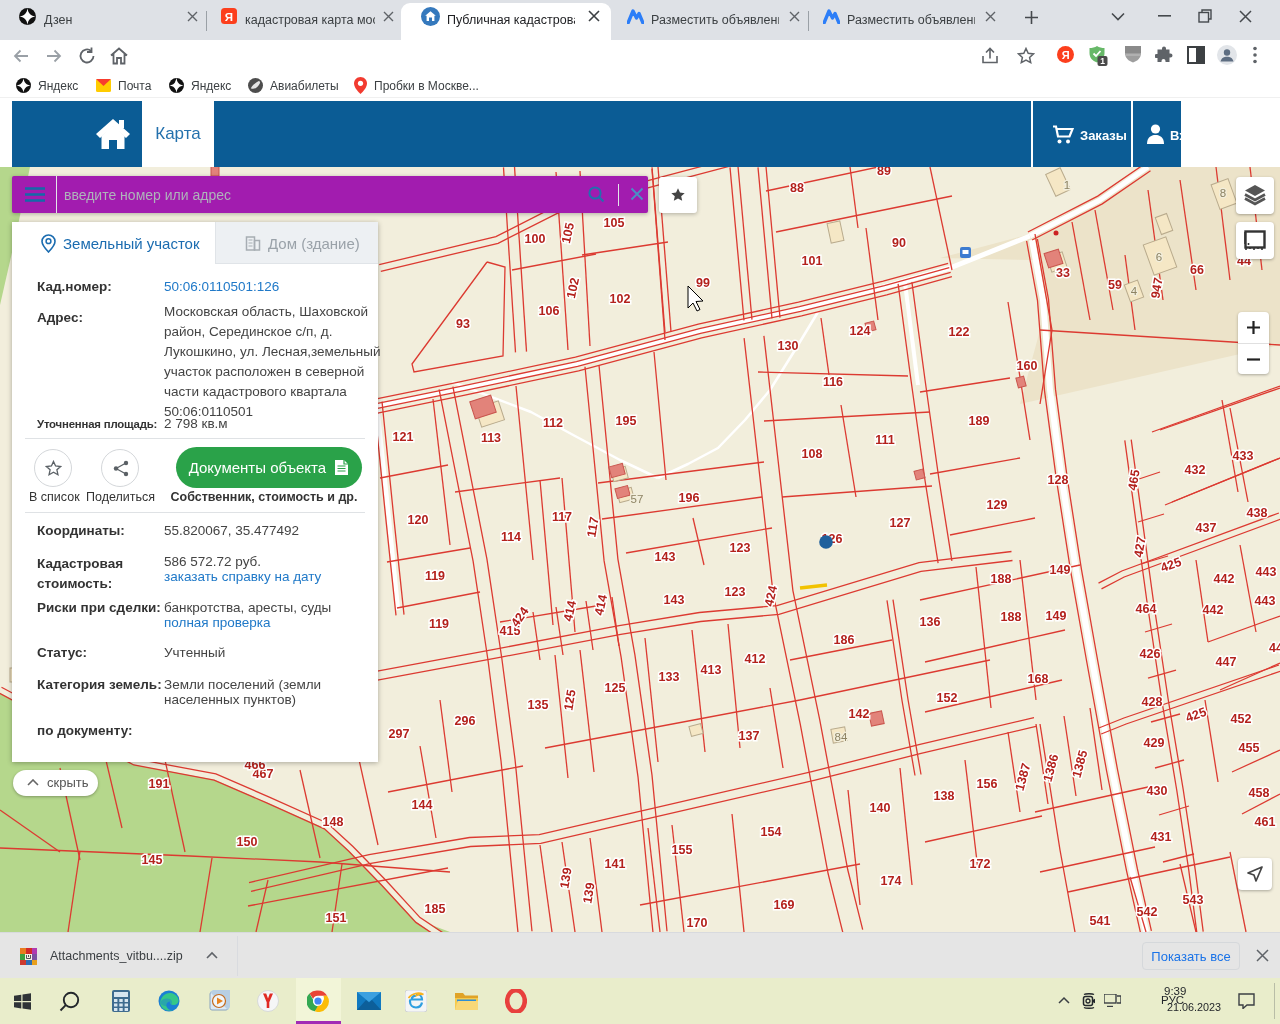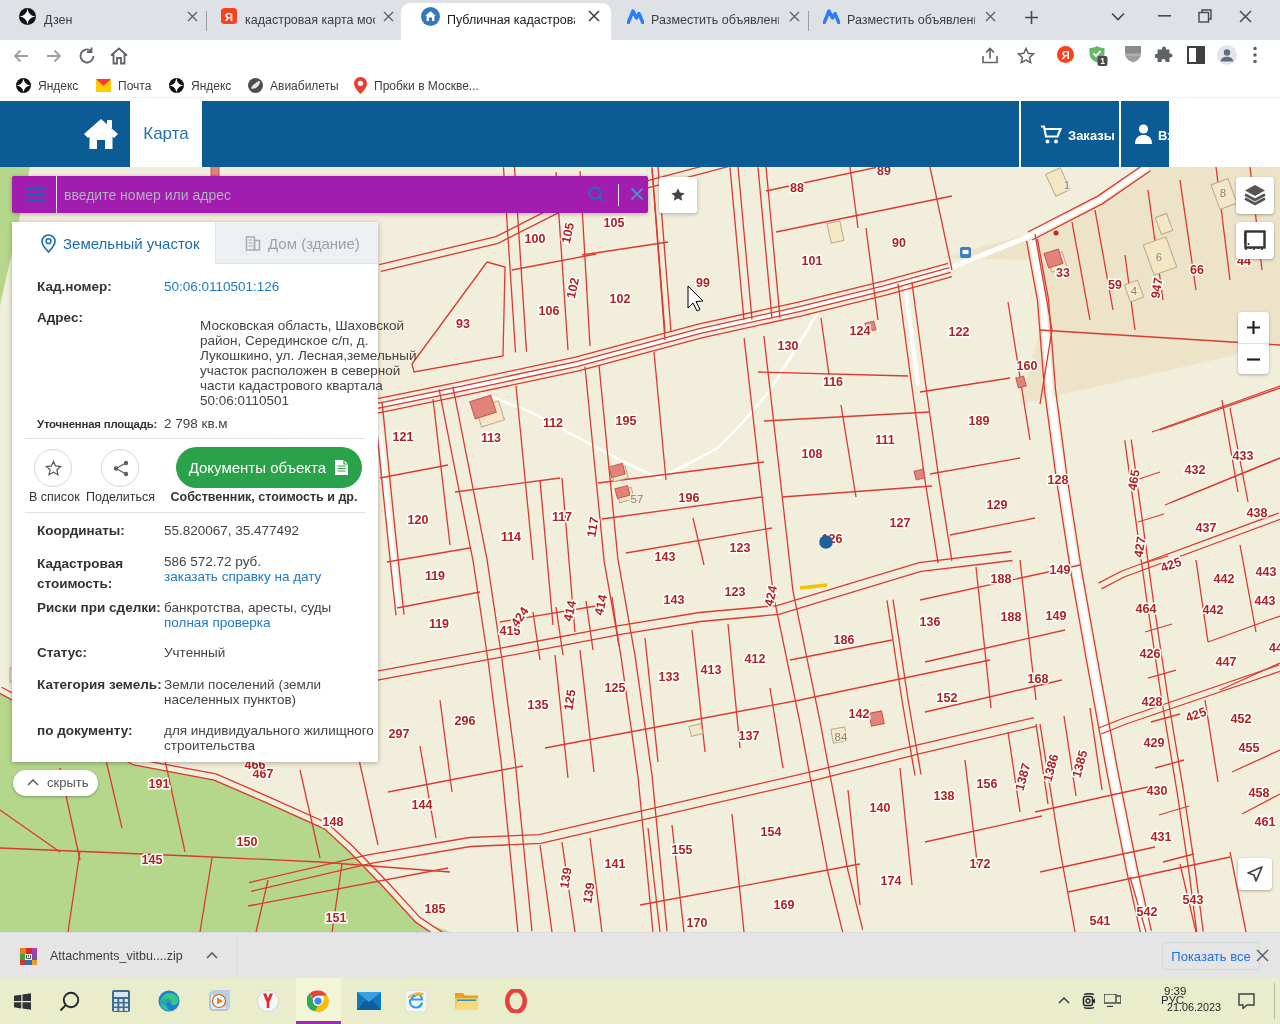--- a/index.html
+++ b/index.html
@@ -16,21 +16,21 @@
 
 #toolbar { left:0; top:40px; width:1280px; height:33px; background:#fff; }
 #omnibox { position:absolute; left:140px; top:0px; width:828px; height:26px; background:#eff1f4; border-radius:13px; }
 #urltext { position:absolute; left:33px; top:5px; font-size:14px; color:#202124; white-space:nowrap; }
 
 
 #bookmarks { left:0; top:73px; width:1280px; height:25px; background:#fff; border-bottom:1px solid #f0f0f0;}
 .bm { position:absolute; top:5px; font-size:12px; color:#3c4043; }
 
 
-#siteheader { left:0; top:101px; width:1169px; height:66px; background:#0b5c95; }
+#siteheader { left:12px; top:101px; width:1169px; height:66px; background:#0b5c95; }
 #karta { position:absolute; left:130px; top:0; width:72px; height:66px; background:#fff; color:#2471ad; font-size:17px; text-align:center; line-height:66px; }
 .hdrsep { position:absolute; top:0; width:2px; height:66px; background:#fff; }
 .hdrbtn { position:absolute; top:0; height:66px; color:#fff; font-size:13px; font-weight:bold; }
 
 
 #map { left:0; top:167px; width:1280px; height:765px; background:#f2eedc; overflow:hidden; }
 
 
 #searchbar { position:absolute; left:12px; top:9px; width:636px; height:37px; background:#fff; border-radius:2px; box-shadow:0 1px 4px rgba(0,0,0,.25); }
 #starbtn { position:absolute; left:659px; top:10px; width:38px; height:36px; background:#fff; border-radius:2px; box-shadow:0 1px 4px rgba(0,0,0,.25); }
@@ -611,21 +611,21 @@
   <div id="tabland" style="position:absolute;left:0;top:0;width:203px;height:42px;background:#fff;">
     <svg class="abs" style="left:29px;top:12px" width="15" height="19" viewBox="0 0 15 19">
           <path d="M7.5 1 C11 1 14 3.9 14 7.4 C14 11 7.5 18 7.5 18 C7.5 18 1 11 1 7.4 C1 3.9 4 1 7.5 1 Z" fill="none" stroke="#1b6cb0" stroke-width="1.6"></path>
           <circle cx="7.5" cy="7.2" r="2.4" fill="none" stroke="#1b6cb0" stroke-width="1.5"></circle>
         </svg>
     <div class="abs" style="left:51px;top:13px;color:#1b6cb0;font-size:15px;">Земельный участок</div>
   </div>
   <div class="prow plabel" style="top:57px">Кад.номер:</div>
   <div class="pval" style="top:57px;color:#2079c8">50:06:0110501:126</div>
   <div class="prow plabel" style="top:88px">Адрес:</div>
-  <div class="pval" style="top:96px;line-height:15px;white-space:nowrap;margin-left:36px;">Московская область, Шаховской<br>район, Серединское с/п, д.<br>Лукошкино, ул. Лесная,земельный<br>участок расположен в северной<br>части кадастрового квартала<br>50:06:0110501</div>
+  <div class="pval" style="top:80px;line-height:20px;white-space:nowrap;">Московская область, Шаховской<br>район, Серединское с/п, д.<br>Лукошкино, ул. Лесная,земельный<br>участок расположен в северной<br>части кадастрового квартала<br>50:06:0110501</div>
   <div class="prow plabel" style="top:196px;font-size:11.4px;letter-spacing:-0.2px;">Уточненная площадь:</div>
   <div class="pval" style="top:194px">2 798 кв.м</div>
   <div class="phr" style="top:216px"></div>
 
   <div class="abs" style="left:22px;top:227px;width:38px;height:38px;border:1px solid #d4d7da;border-radius:50%;">
     <svg class="abs" style="left:10px;top:10px" width="17" height="17" viewBox="0 0 18 18">
           <path d="M9 1.5 L11.2 6.3 L16.5 6.9 L12.6 10.4 L13.7 15.6 L9 13 L4.3 15.6 L5.4 10.4 L1.5 6.9 L6.8 6.3 Z" fill="none" stroke="#5b6166" stroke-width="1.4"></path>
         </svg>
   </div>
   <div class="abs" style="left:89px;top:227px;width:38px;height:38px;border:1px solid #d4d7da;border-radius:50%;">
@@ -653,21 +653,20 @@
   <div class="pval" style="top:332px">586 572.72 руб.</div>
   <div class="pval blue" style="top:347px">заказать справку на дату</div>
   <div class="prow plabel" style="top:378px">Риски при сделки:</div>
   <div class="pval" style="top:378px">банкротства, аресты, суды</div>
   <div class="pval blue" style="top:393px">полная проверка</div>
   <div class="prow plabel" style="top:423px">Статус:</div>
   <div class="pval" style="top:423px">Учтенный</div>
   <div class="prow plabel" style="top:455px">Категория земель:</div>
   <div class="pval" style="top:455px;line-height:15px;white-space:nowrap;">Земли поселений (земли<br>населенных пунктов)</div>
   <div class="prow plabel" style="top:501px">по документу:</div>
-  <div class="pval" style="top:501px;line-height:15px;white-space:nowrap;">для индивидуального жилищного<br>строительства</div>
 </div>
 
 <div id="hidebtn" class="abs" style="left:13px;top:770px;width:85px;height:26px;background:#fff;border-radius:13px;box-shadow:0 1px 3px rgba(0,0,0,.3);">
   <svg class="abs" style="left:14px;top:9px" width="12" height="7" viewBox="0 0 12 7">
         <path d="M1 6 L6 1 L11 6" fill="none" stroke="#666" stroke-width="1.6"></path>
       </svg>
   <div class="abs" style="left:34px;top:5px;font-size:13px;color:#555;">скрыть</div>
 </div>
 
 <div class="mapctl abs" style="left:1236px;top:177px;width:38px;height:37px;">
@@ -711,21 +710,21 @@
         <rect x="6" y="12" width="6" height="5" fill="#2e6db4"></rect>
         <rect x="12" y="12" width="5" height="5" fill="#e8a01e"></rect>
         <rect x="5" y="6" width="7" height="6" fill="#f5f0e8"></rect>
         <path d="M6.5 7 L6.5 10.5 L10.5 10.5 L10.5 7 M8.5 7 L8.5 9" stroke="#555" stroke-width="1" fill="none"></path>
       </svg>
   <div class="abs" style="left:50px;top:16px;font-size:12.5px;color:#3c4043;">Attachments_vitbu....zip</div>
   <svg class="abs" style="left:206px;top:18px" width="12" height="8" viewBox="0 0 12 8">
         <path d="M1 7 L6 2 L11 7" fill="none" stroke="#5f6368" stroke-width="1.6"></path>
       </svg>
   <div class="abs" style="left:237px;top:3px;width:1px;height:40px;background:#d9dbdf"></div>
-  <div class="abs" style="left:1142px;top:9px;width:98px;height:28px;border:1px solid #d5d8db;border-radius:4px;color:#1a73e8;font-size:13px;text-align:center;line-height:28px;margin-left:20px;">Показать все</div>
+  <div class="abs" style="left:1142px;top:9px;width:98px;height:28px;border:1px solid #d5d8db;border-radius:4px;color:#1a73e8;font-size:13px;text-align:center;line-height:28px;">Показать все</div>
   <svg class="abs" style="left:1256px;top:16px" width="13" height="13" viewBox="0 0 13 13">
         <path d="M1 1 L12 12 M12 1 L1 12" stroke="#5f6368" stroke-width="1.5"></path>
       </svg>
 </div>
 
 <div id="taskbar" class="abs">
 
   <svg class="abs" style="left:14px;top:15px" width="17" height="17" viewBox="0 0 17 17">
         <path d="M0 2.8 L7.3 1.7 L7.3 8 L0 8 Z M8.5 1.5 L17 0.3 L17 8 L8.5 8 Z M0 9.2 L7.3 9.2 L7.3 15.4 L0 14.3 Z M8.5 9.2 L17 9.2 L17 16.8 L8.5 15.6 Z" fill="#2f3337"></path>
       </svg>

